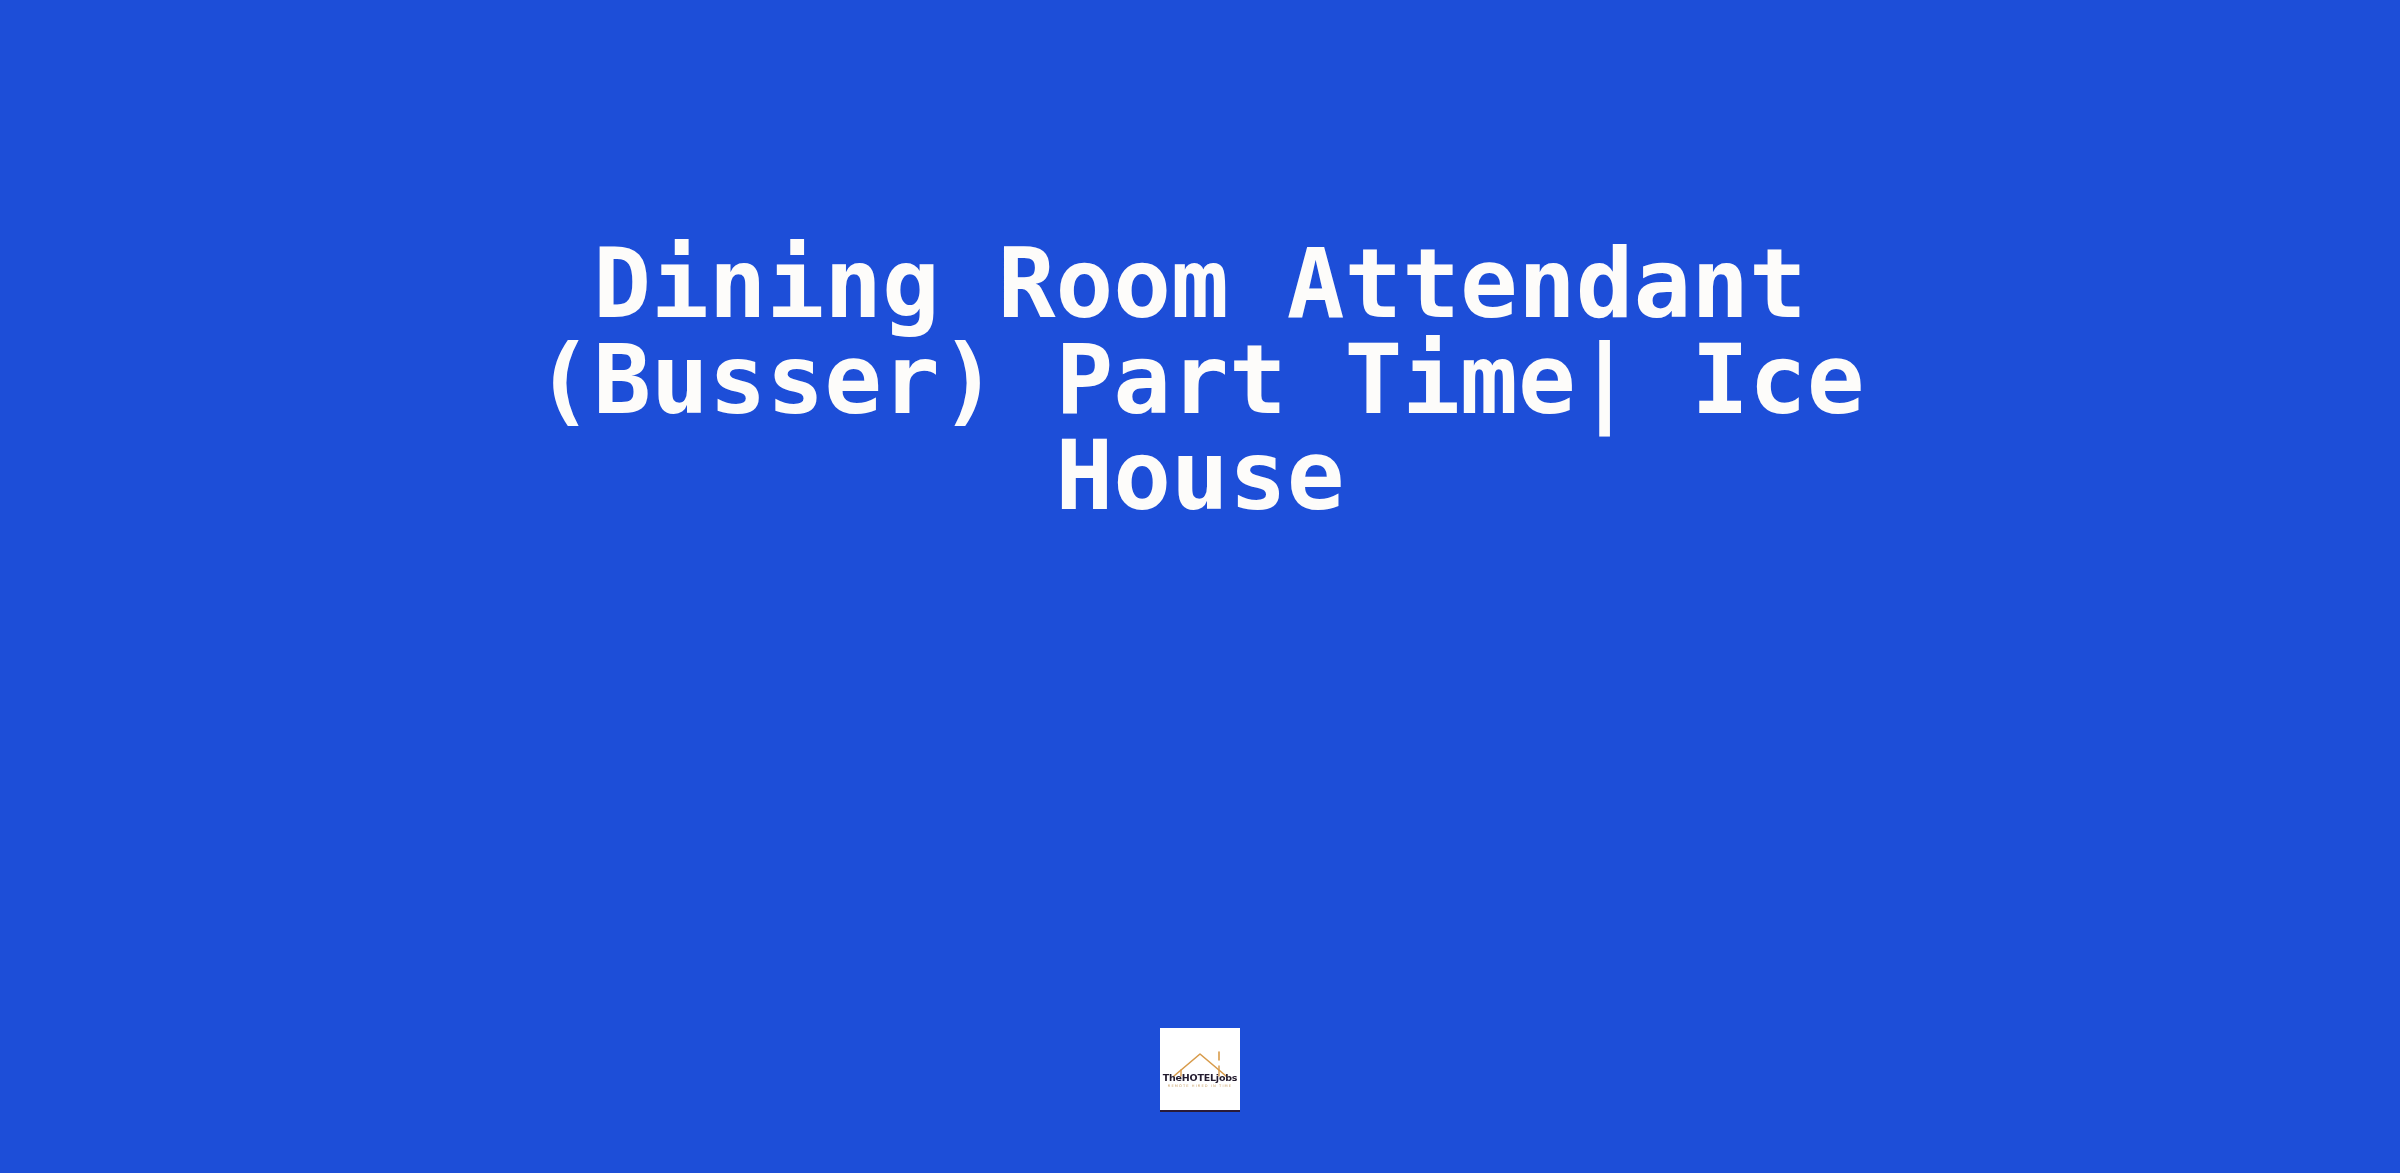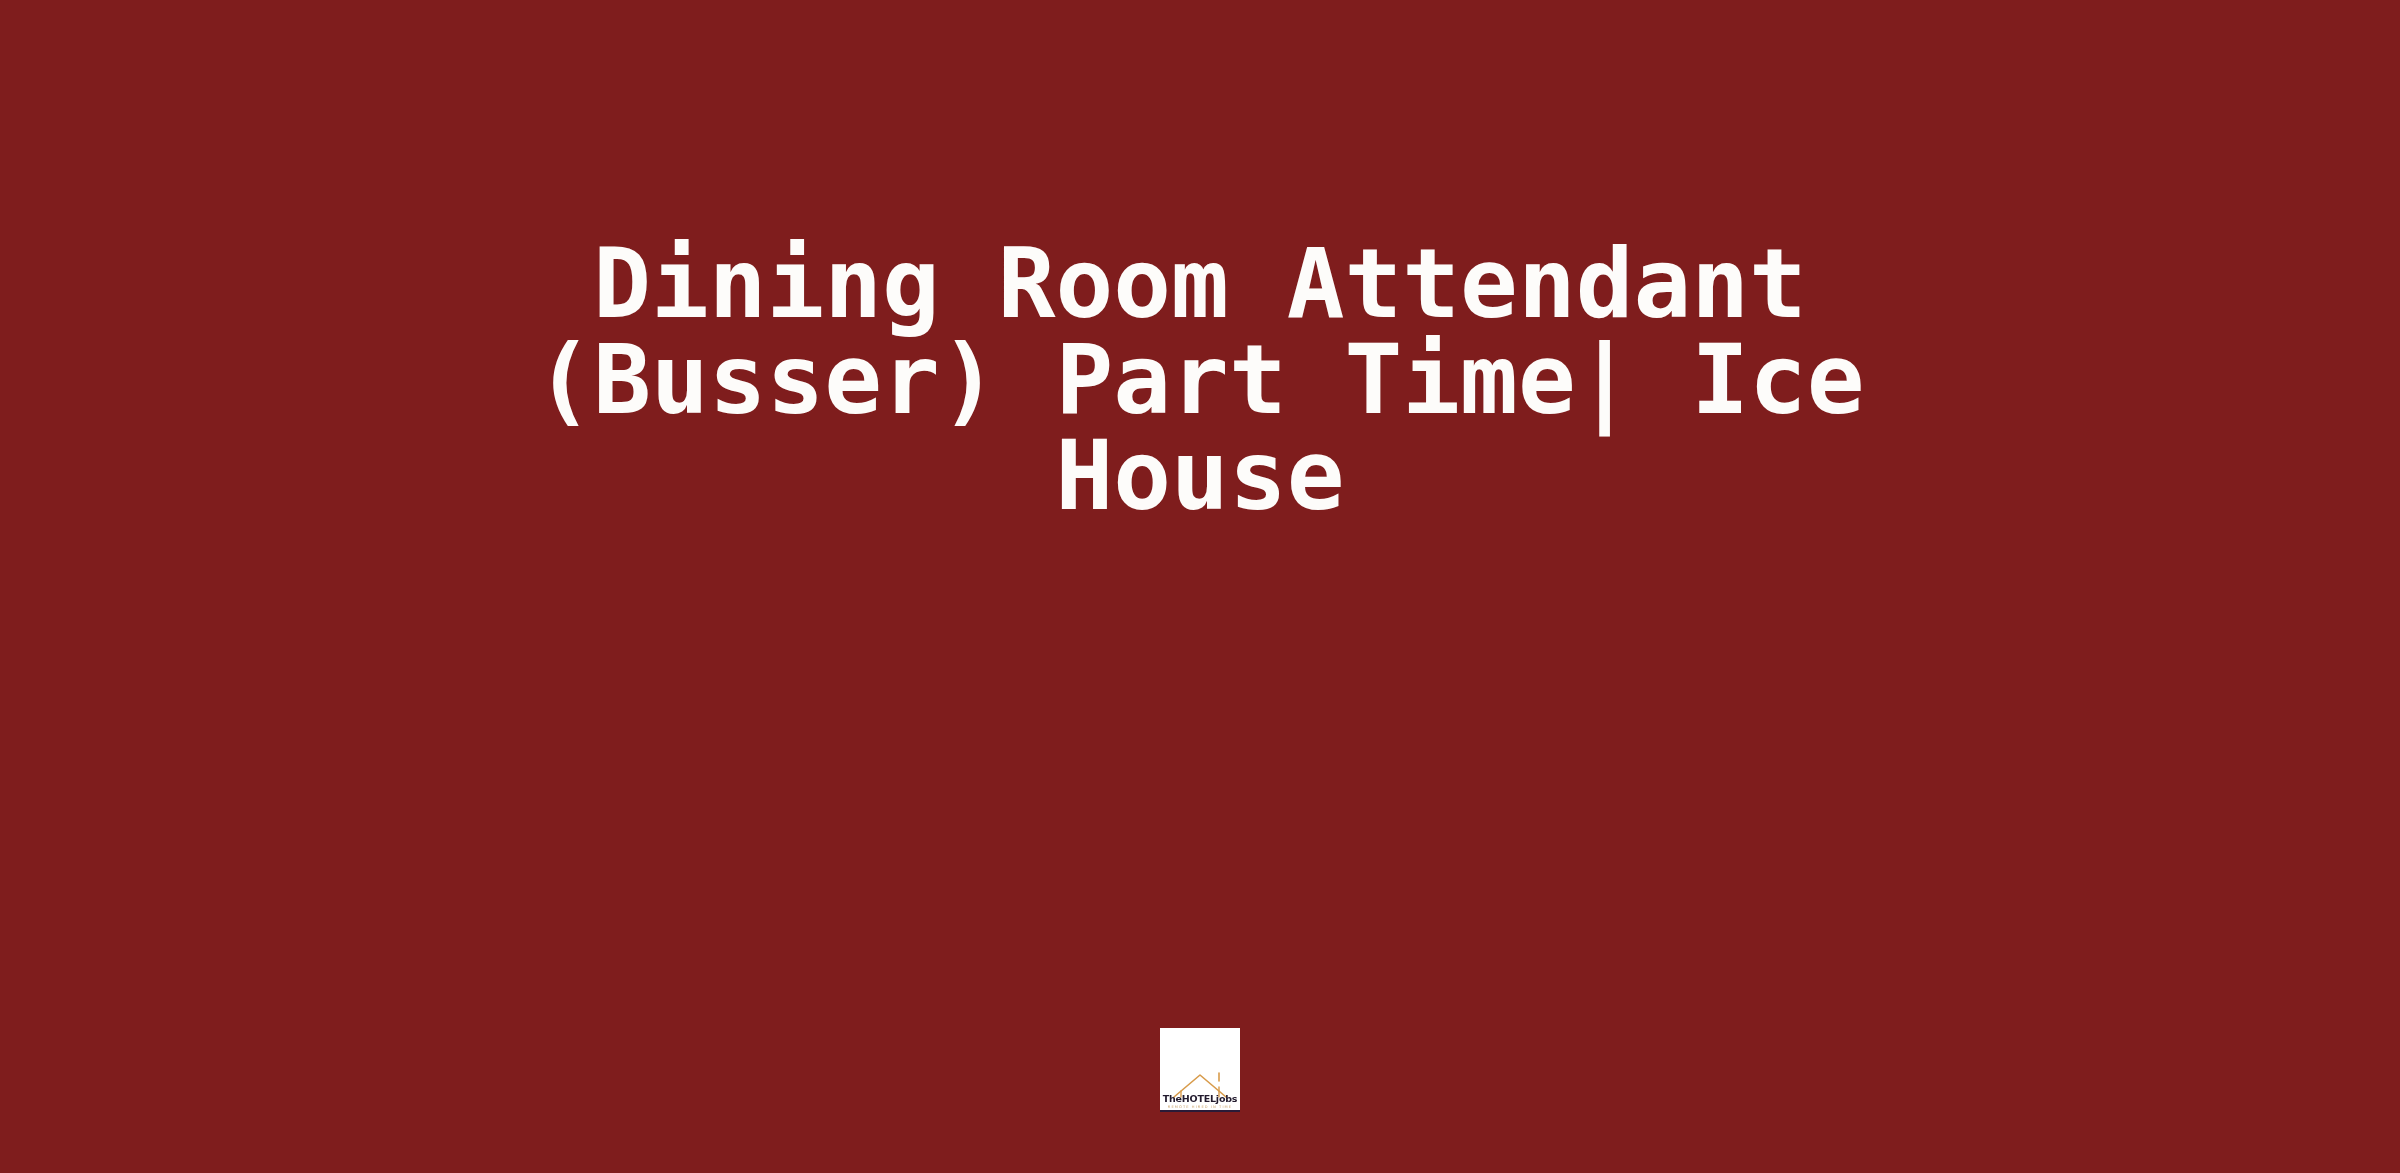--- a/index.html
+++ b/index.html
@@ -12,21 +12,21 @@
     height: 1173px;
     overflow: hidden;
     background: #4f0ca1;
     font-family: "DejaVu Sans Mono", monospace;
   }
 
   .card {
     position: relative;
     width: 2400px;
     height: 1173px;
-    background: #7f1d1d;
+    background: #1d4ed8;
     box-sizing: border-box;
     display: block;
   }
 
   
   .content {
     position: absolute;
     left: 0;
     top: 0;
     width: 2400px;
@@ -62,21 +62,21 @@
     position: absolute;
     left: 1160px;
     top: 1028px;
     width: 80px;
     height: 82px;
     background: #ffffff;
     border-bottom: 2px solid #2a1b38;
     display: flex;
     flex-direction: column;
     align-items: center;
-    justify-content: flex-end;
+    justify-content: center;
     overflow: hidden;
   }
 
   .logo-mark {
     width: 62px;
     height: 30px;
     display: block;
     margin-bottom: -6px;
   }
 

